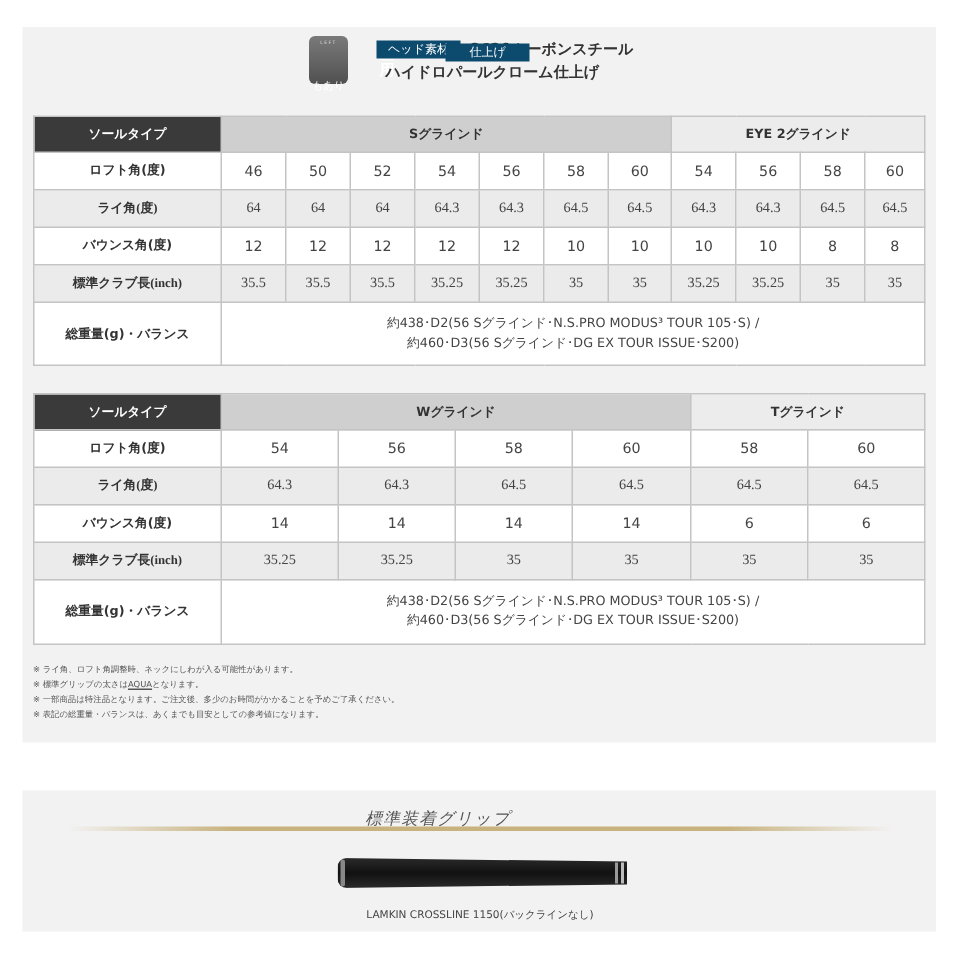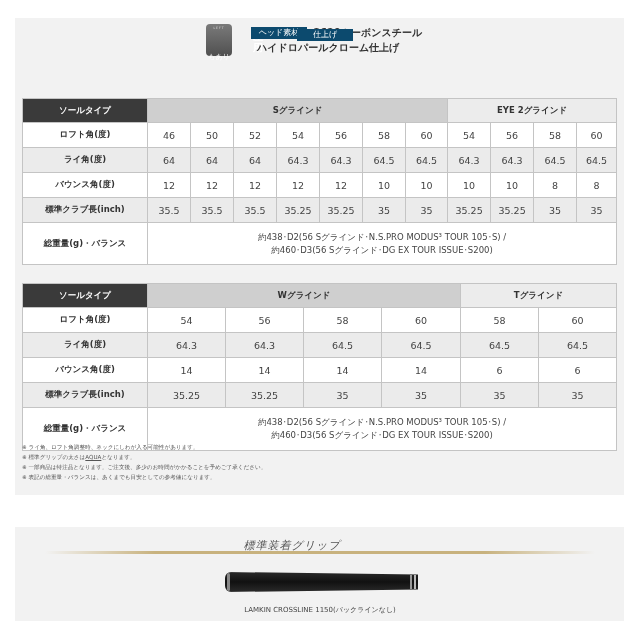--- a/index.html
+++ b/index.html
@@ -16,28 +16,28 @@
   .badge .big { font-size: 10px; line-height: 11px; font-weight: bold; display: block; margin-left: 47px; }
   .badge .small { font-size: 7px; line-height: 9px; display: block; }
 
   .spec-row { position: absolute; left: 251px; height: 12px; display: flex; align-items: center; }
   .spec-label { width: 56px; height: 12px; background: #0c4a6e; color: #fff; font-size: 8px; font-weight: normal;
                 text-align: center; line-height: 12px; }
   .spec-value { margin-left: 6px; font-size: 10px; font-weight: bold; color: #333; white-space: nowrap; }
 
   
   table.spec { position: absolute; left: 22px; width: 594px; border-collapse: collapse; table-layout: fixed;
-               font-size: 9.5px; background: #fff; margin-top: 21px; }
+               font-size: 9.5px; background: #fff; }
   table.spec td, table.spec th { border: 1px solid #c4c4c4; text-align: center; vertical-align: middle;
                                  color: #444; font-weight: normal; }
   table.spec th.label { background: #3a3a3a; color: #fff; font-weight: bold; font-size: 8.5px; }
   table.spec td.label { font-weight: bold; font-size: 8.5px; color: #333; }
   table.spec th.grp-dark { background: #cfcfcf; font-weight: bold; font-size: 8.5px; color: #333; }
   table.spec th.grp-light { background: #ececec; font-weight: bold; font-size: 8.5px; color: #333; }
-  table.spec tr.alt td { background: #ebebeb; }
+  table.spec tr.alt td { background: #ebebeb; font-family: Liberation Serif, serif; }
   table.spec td.weight { font-size: 8.5px; line-height: 13px; color: #444; }
   .t1 { top: 77px; }
   .t2 { top: 262px; }
   .t1 tr.h, .t2 tr.h { height: 24px; }
   .t1 tr.r, .t2 tr.r { height: 25px; }
   .t1 tr.w { height: 42px; }
   .t2 tr.w { height: 43px; }
 
   
   .notes { position: absolute; left: 22px; top: 442px; font-size: 5.6px; line-height: 10px; color: #555; }

